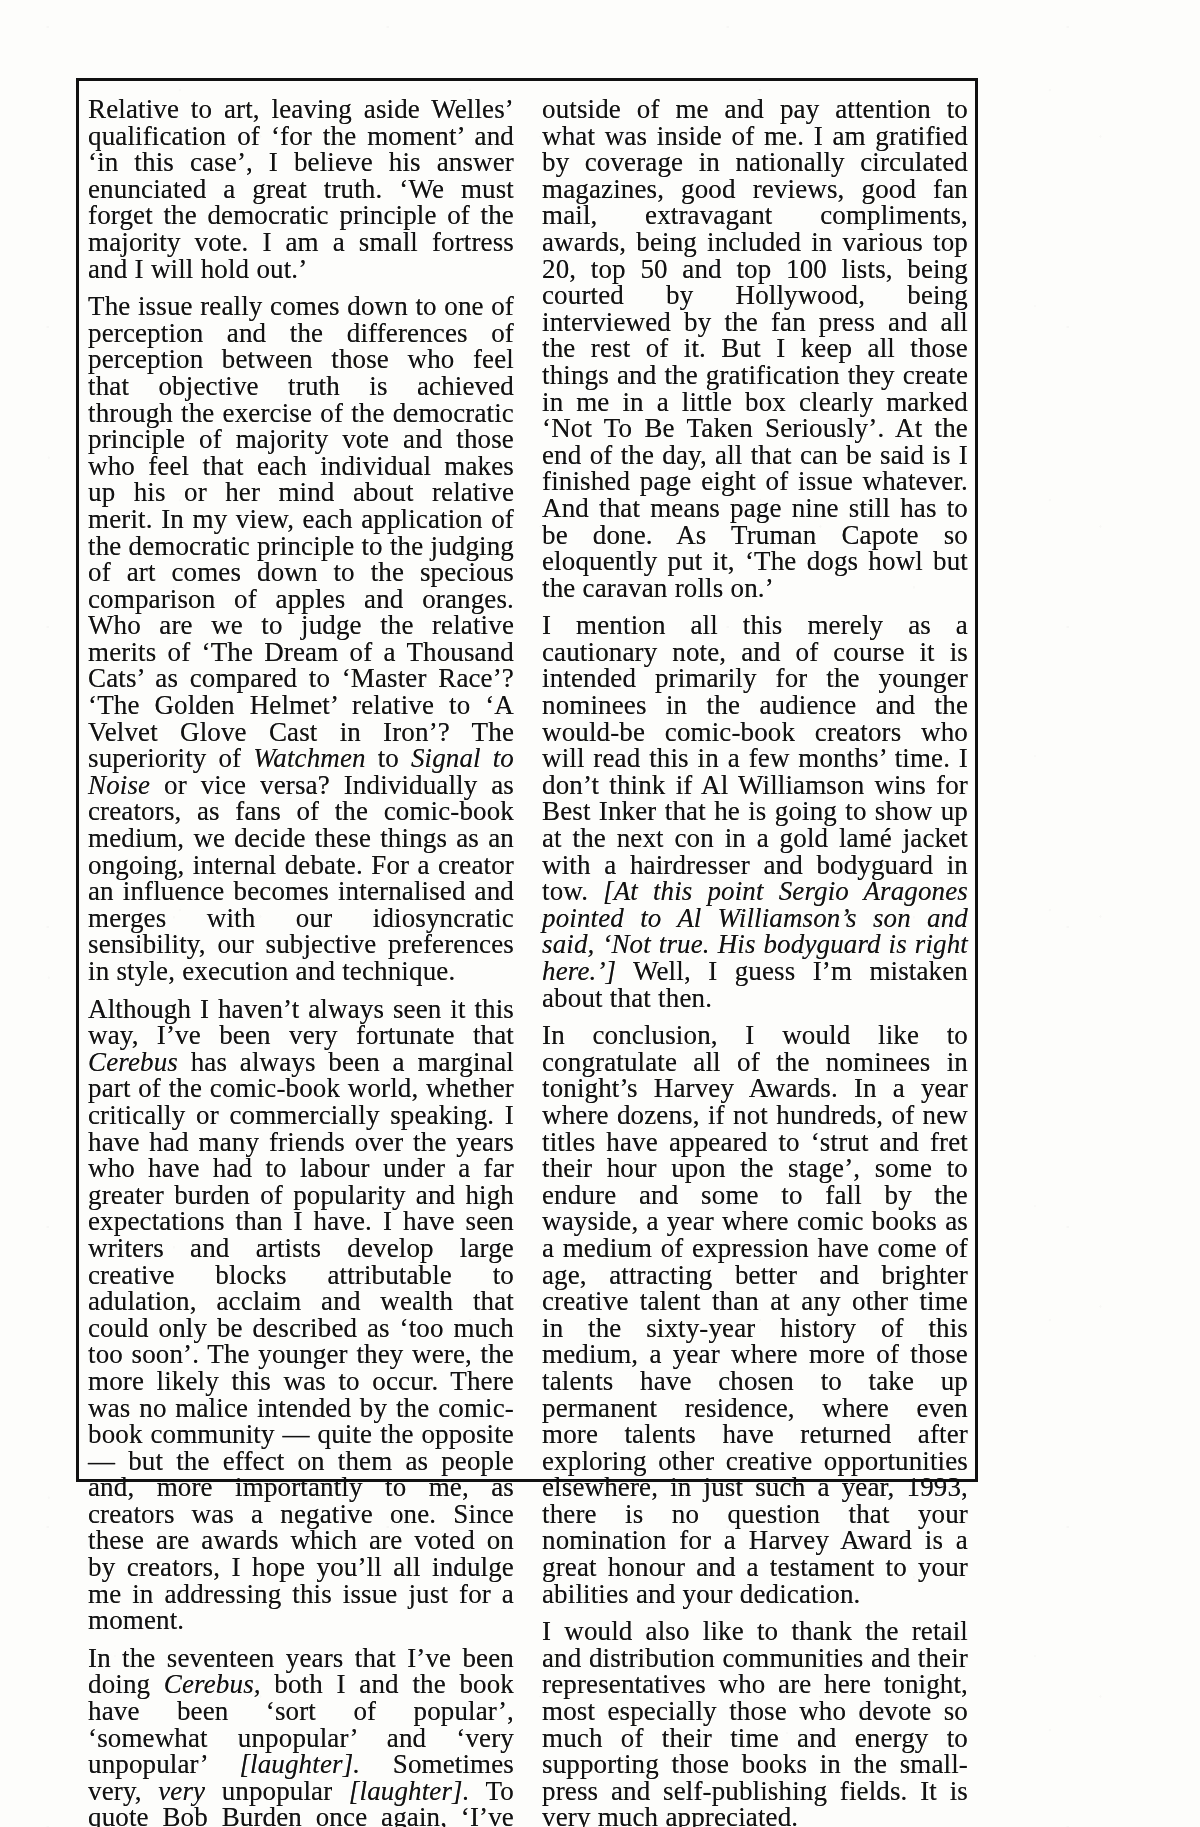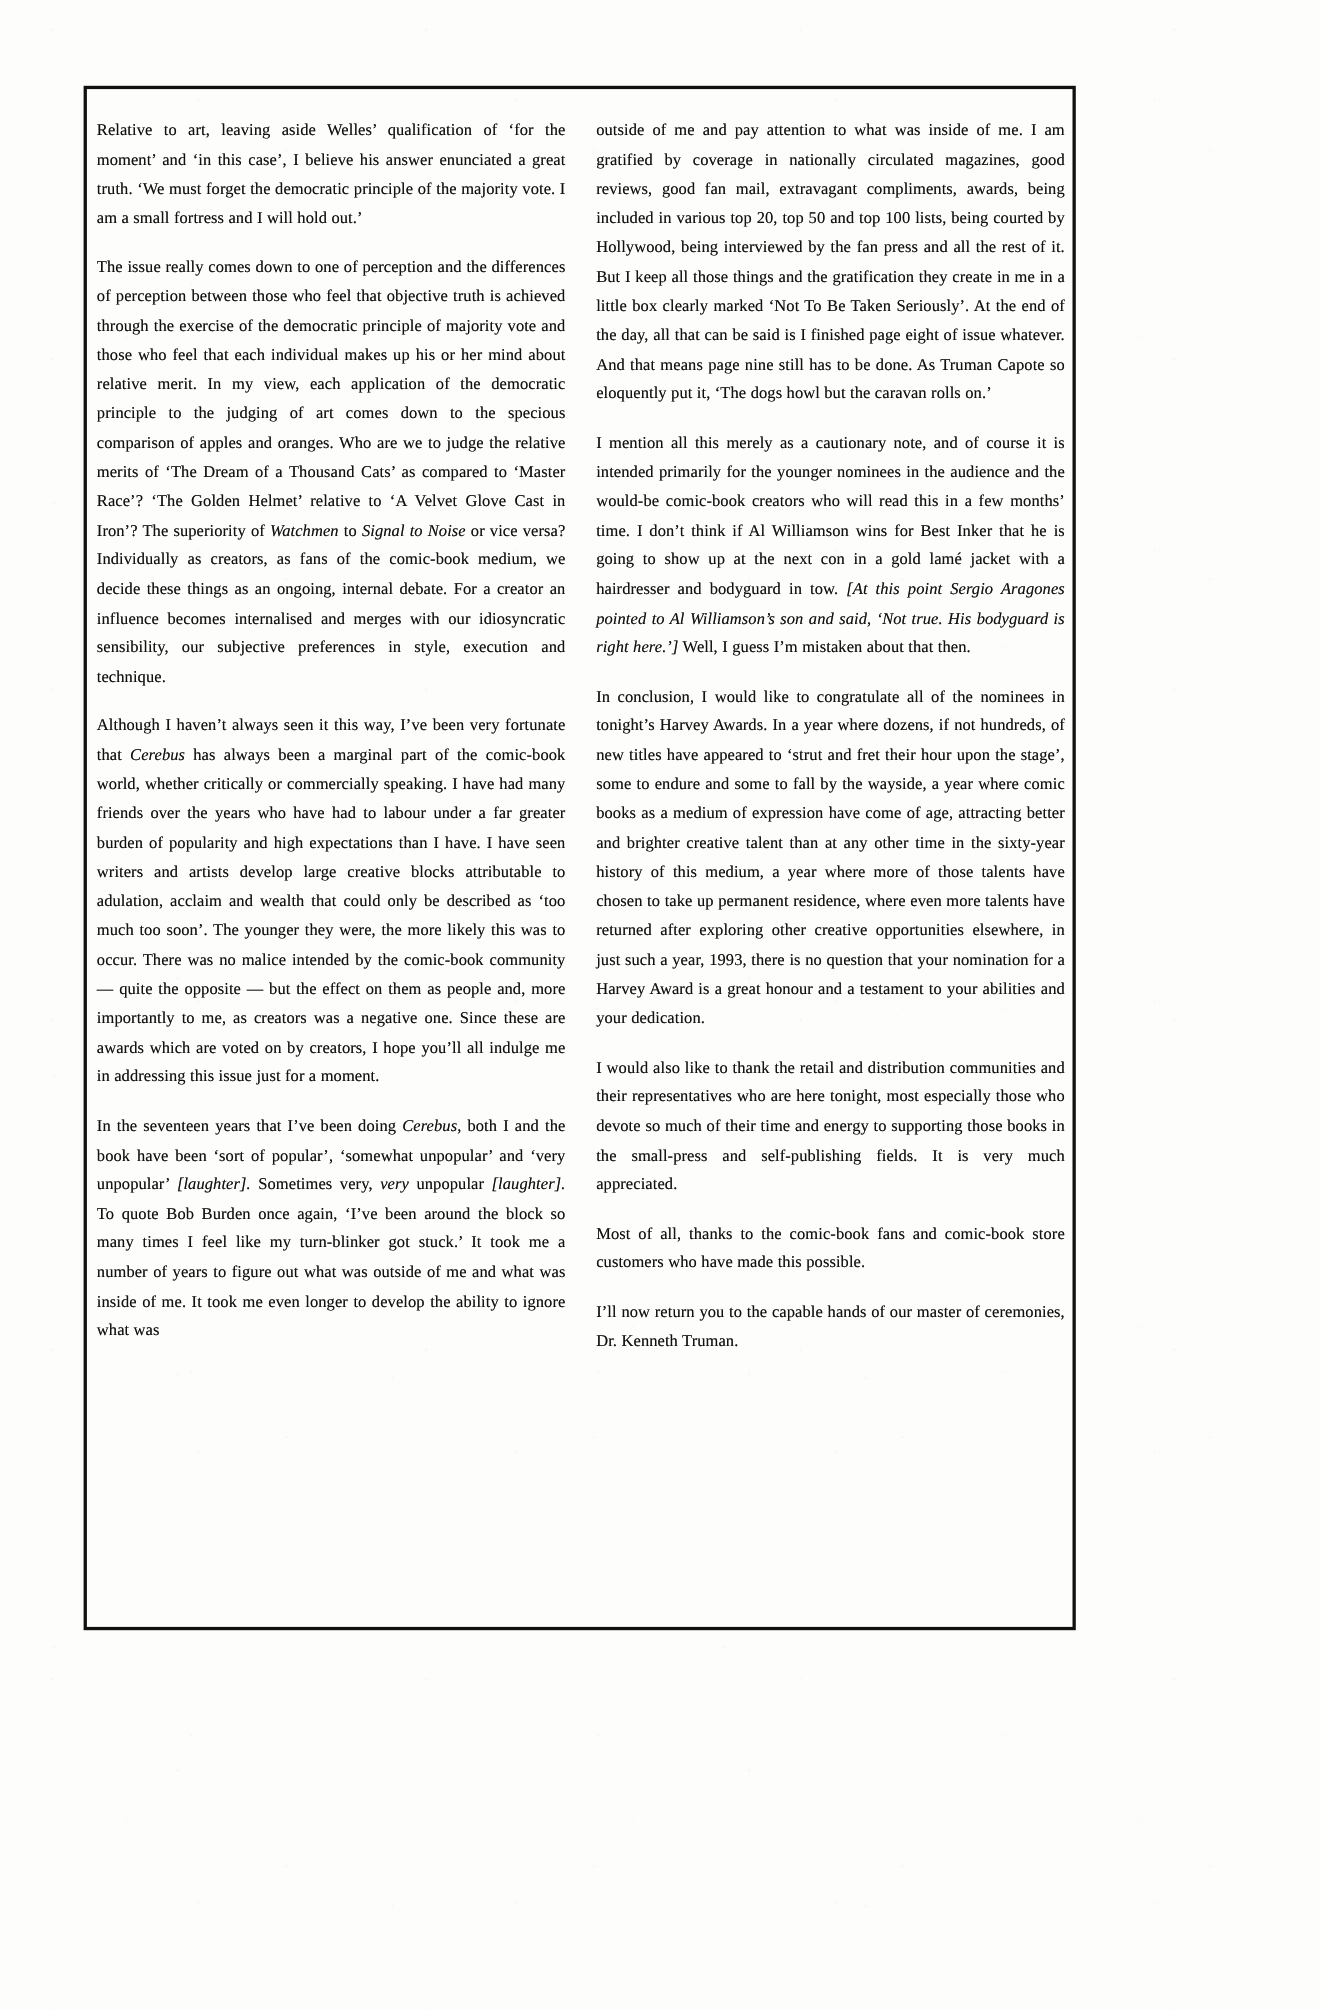--- a/index.html
+++ b/index.html
@@ -59,22 +59,22 @@
     width: 880px;
     display: flex;
     gap: 28px;
   }
   .column {
     width: 426px;
     box-sizing: border-box;
   }
 
   p.para {
-    margin: 18px 0 11px 0;
-    font-size: 15px;
+    margin: 8px 0 11px 0;
+    font-size: 27px;
     line-height: 26.6px;
     text-align: justify;
     text-justify: inter-word;
     color: #121212;
     letter-spacing: .005em;
     word-spacing: .012em;
     -webkit-font-smoothing: none;
   }
   p.para:last-child {
     margin-bottom: 0;

